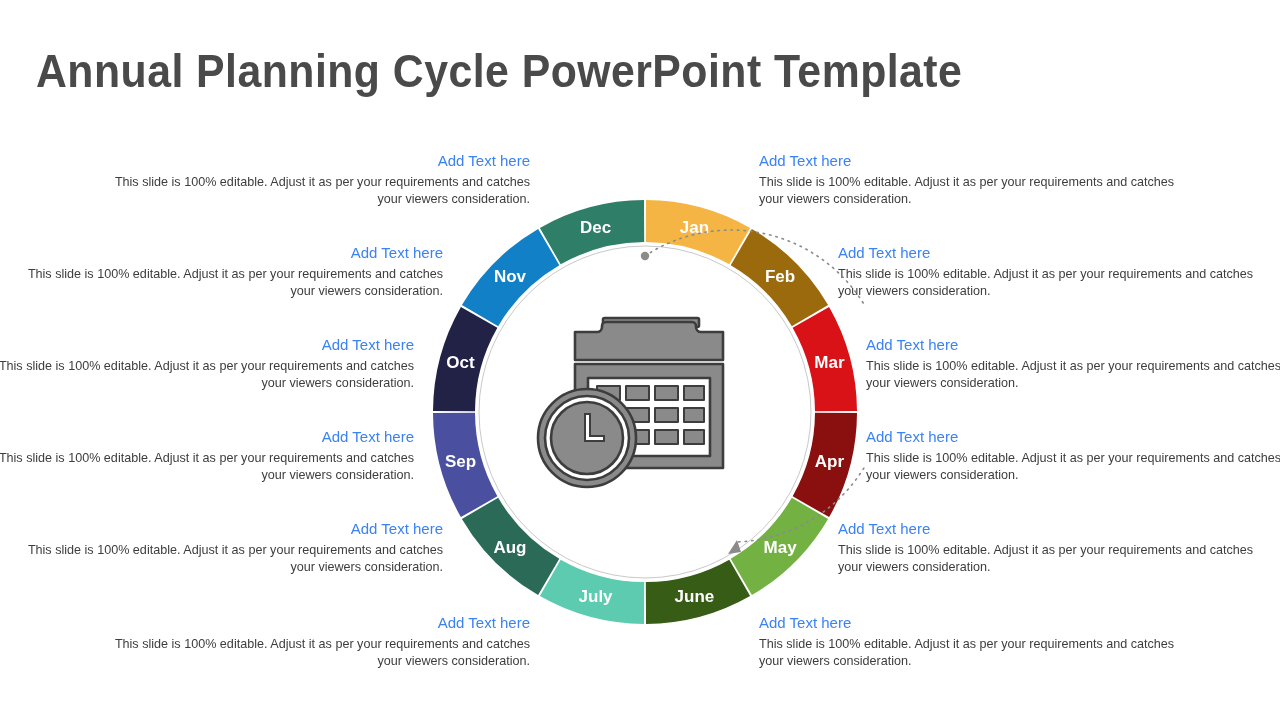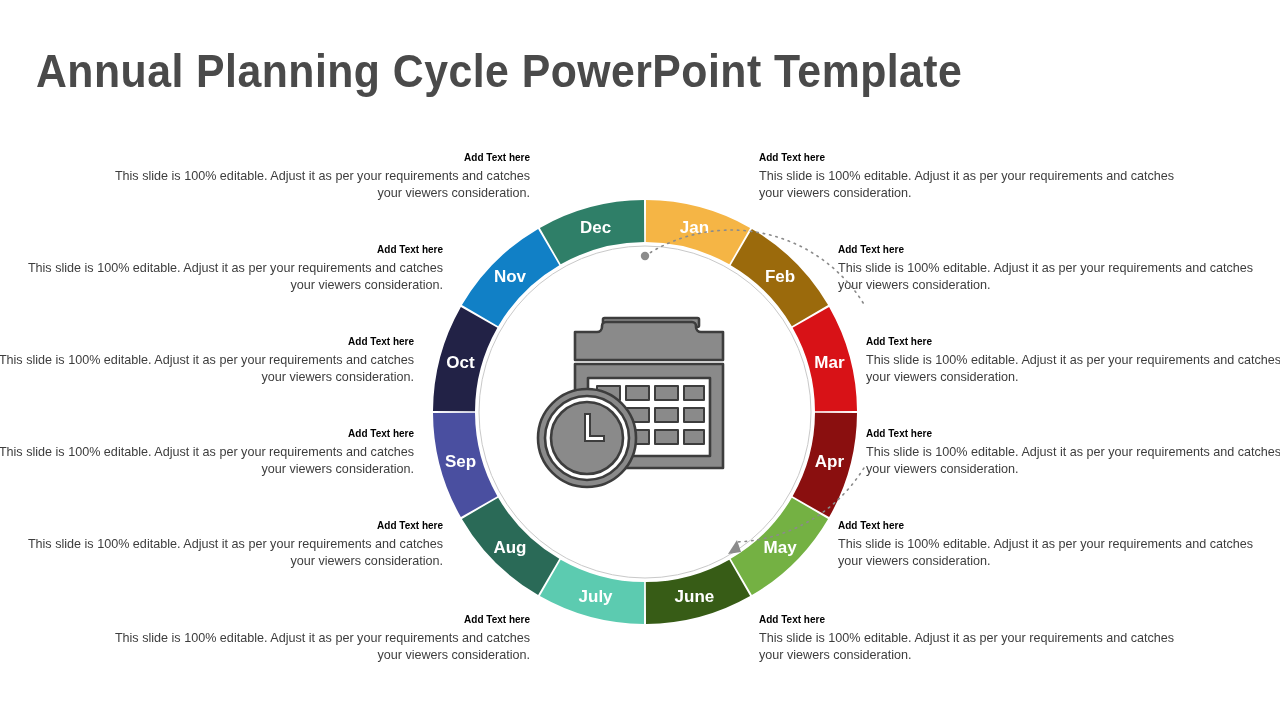--- a/index.html
+++ b/index.html
@@ -30,23 +30,23 @@
     letter-spacing: 0.5px;
     white-space: nowrap;
     transform: scaleX(0.93);
     transform-origin: left center;
   }
   .callout {
     position: absolute;
     width: 420px;
   }
   .callout .co-title {
-    font-size: 10px;
-    font-weight: bold;
-    color: #000000;
+    font-size: 15px;
+    font-weight: normal;
+    color: #3b82f6;
     line-height: 1.25;
     margin-bottom: 3px;
   }
   .callout .co-body {
     font-size: 12.6px;
     color: #3d3d3d;
     line-height: 1.35;
   }
   .callout.left {
     text-align: right;

